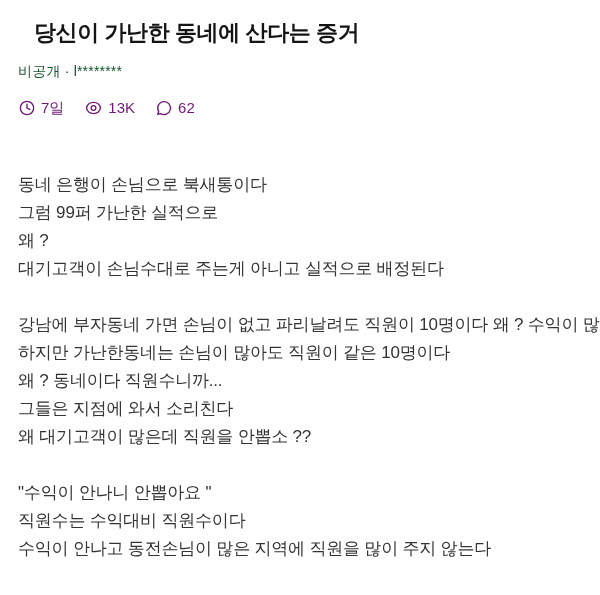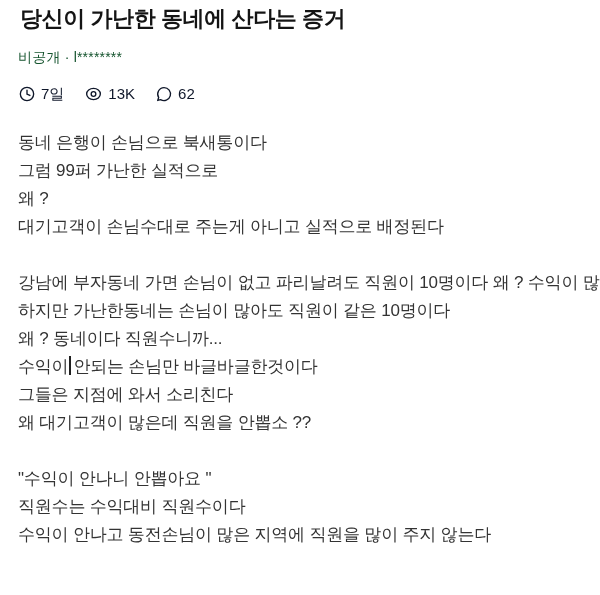--- a/index.html
+++ b/index.html
@@ -14,60 +14,60 @@
     font-family: "Liberation Sans", "DejaVu Sans", sans-serif;
   }
   .page {
     width: 600px;
     height: 595px;
     padding-left: 18px;
     box-sizing: border-box;
     background: #ffffff;
   }
   .post-title {
-    margin: 2px;
+    margin: 16px;
     padding-top: 4px;
     font-size: 22px;
     line-height: 26px;
     font-weight: 700;
     color: #141414;
     letter-spacing: -0.4px;
     white-space: nowrap;
   }
   .author-line {
     margin-top: 17px;
     font-size: 14px;
     line-height: 17px;
     color: #14532d;
     letter-spacing: 0.2px;
   }
   .stats-row {
     margin-top: 18px;
     display: flex;
     align-items: center;
     gap: 20px;
-    color: #0f172a;
+    color: #701a75;
     font-size: 15px;
     line-height: 19px;
   }
   .stat {
     display: flex;
     align-items: center;
     gap: 5px;
   }
   .stat svg {
     display: block;
     stroke: currentColor;
     fill: none;
     stroke-width: 1.5;
     stroke-linecap: round;
     stroke-linejoin: round;
   }
   .post-body {
-    margin-top: 26px;
+    margin-top: 54px;
     font-size: 17px;
     color: #333333;
     letter-spacing: -0.2px;
   }
   .line {
     min-height: 28px;
     line-height: 28px;
     white-space: pre;
   }
   .caret {
@@ -126,21 +126,20 @@
 
   <div class="post-body">
       <div class="line">동네 은행이 손님으로 북새통이다</div>
       <div class="line">그럼 99퍼 가난한 실적으로</div>
       <div class="line">왜 ?</div>
       <div class="line">대기고객이 손님수대로 주는게 아니고 실적으로 배정된다</div>
       <div class="line"></div>
       <div class="line">강남에 부자동네 가면 손님이 없고 파리날려도 직원이 10명이다 왜 ? 수익이 많으니까</div>
       <div class="line">하지만 가난한동네는 손님이 많아도 직원이 같은 10명이다</div>
       <div class="line">왜 ? 동네이다 직원수니까...</div>
-      <div class="line">수익이<span class="caret"></span>안되는 손님만 바글바글한것이다</div>
       <div class="line">그들은 지점에 와서 소리친다</div>
       <div class="line">왜 대기고객이 많은데 직원을 안뽑소 ??</div>
       <div class="line"></div>
       <div class="line">"수익이 안나니 안뽑아요 "</div>
       <div class="line">직원수는 수익대비 직원수이다</div>
       <div class="line">수익이 안나고 동전손님이 많은 지역에 직원을 많이 주지 않는다</div>
     </div>
 
 </div>
 

